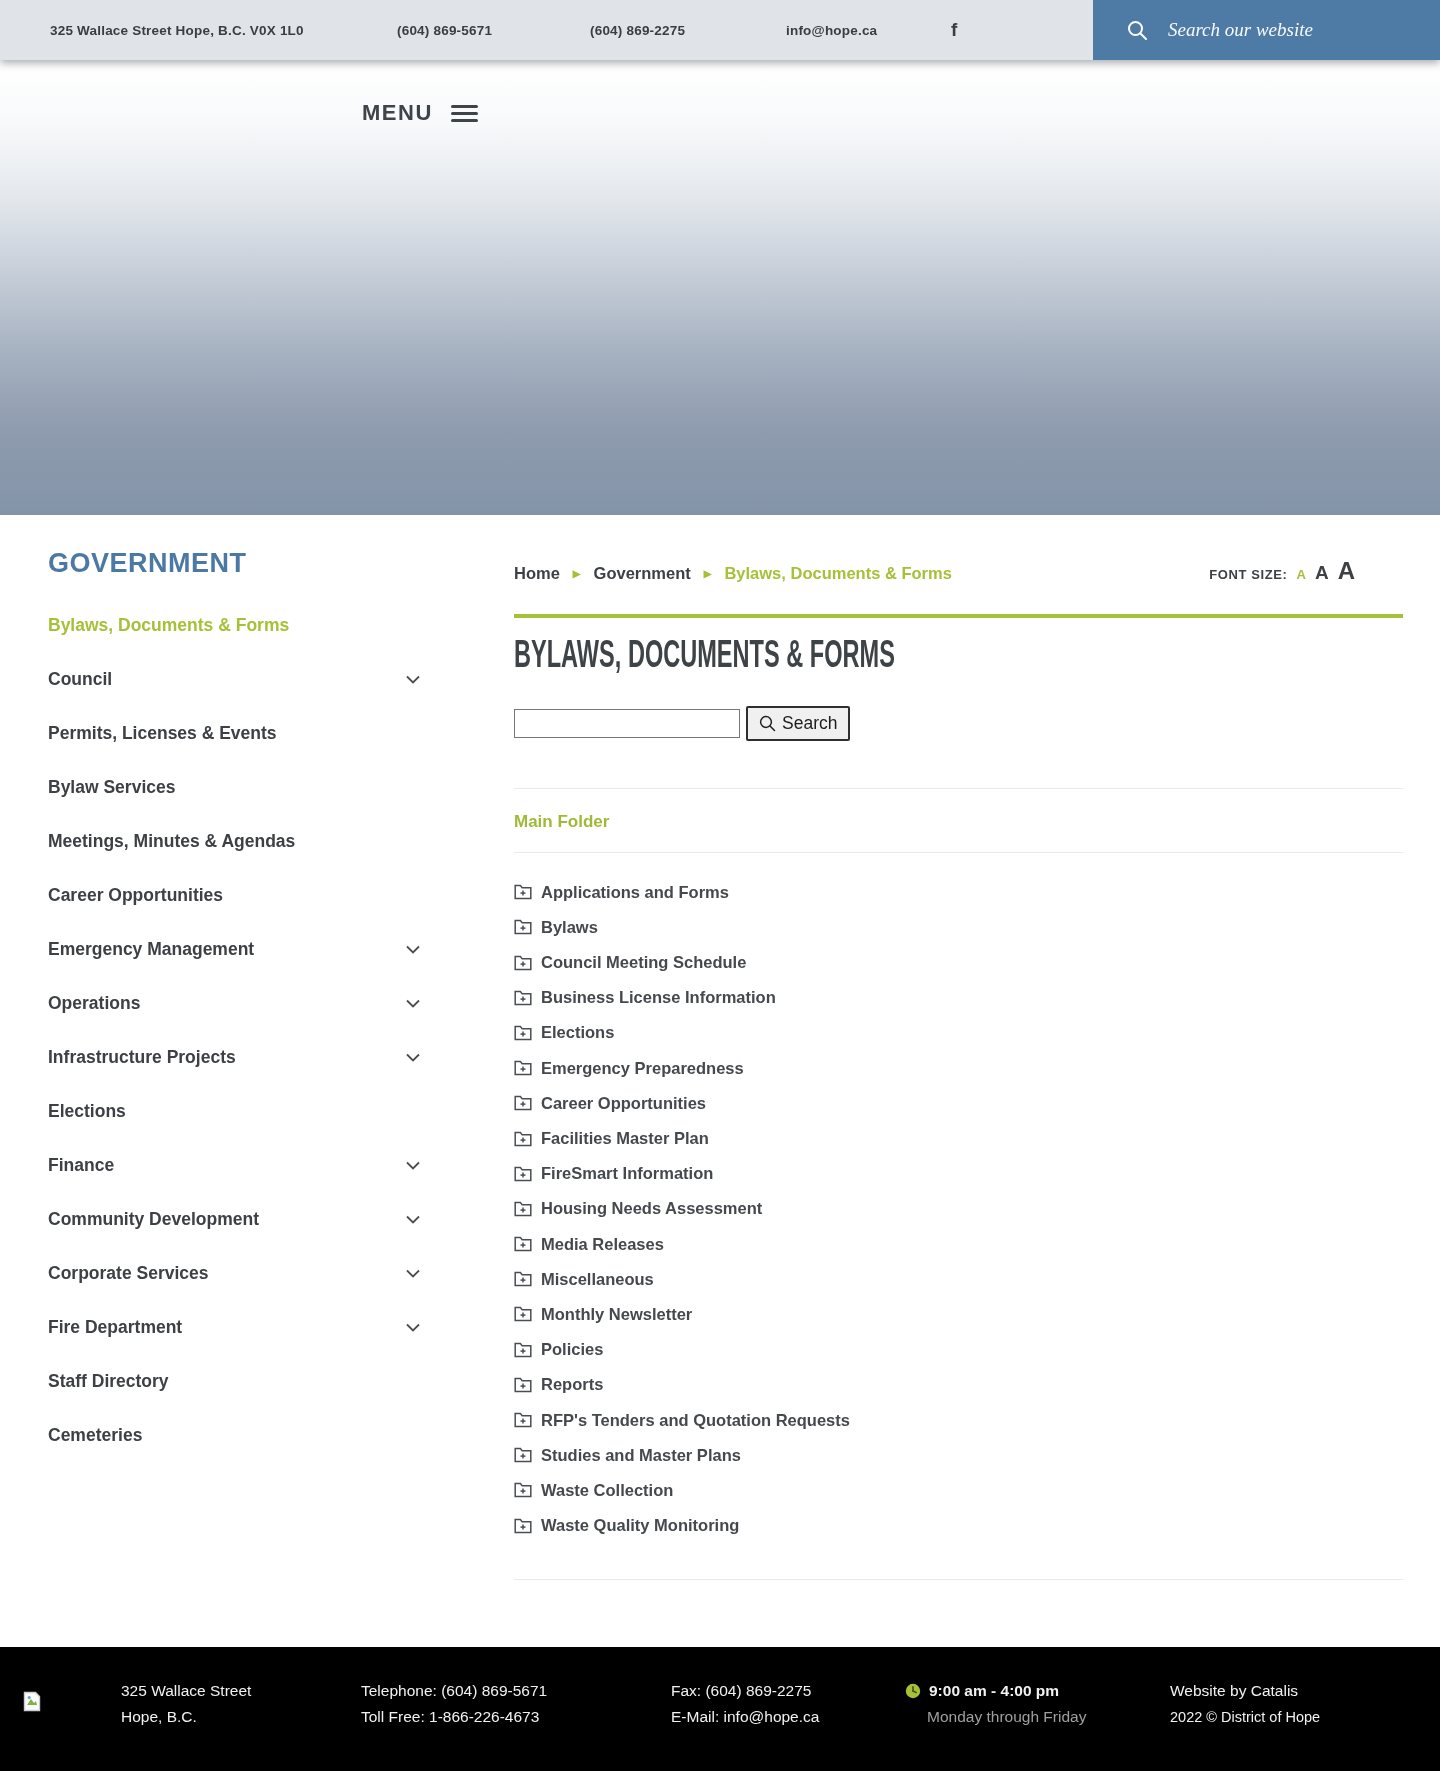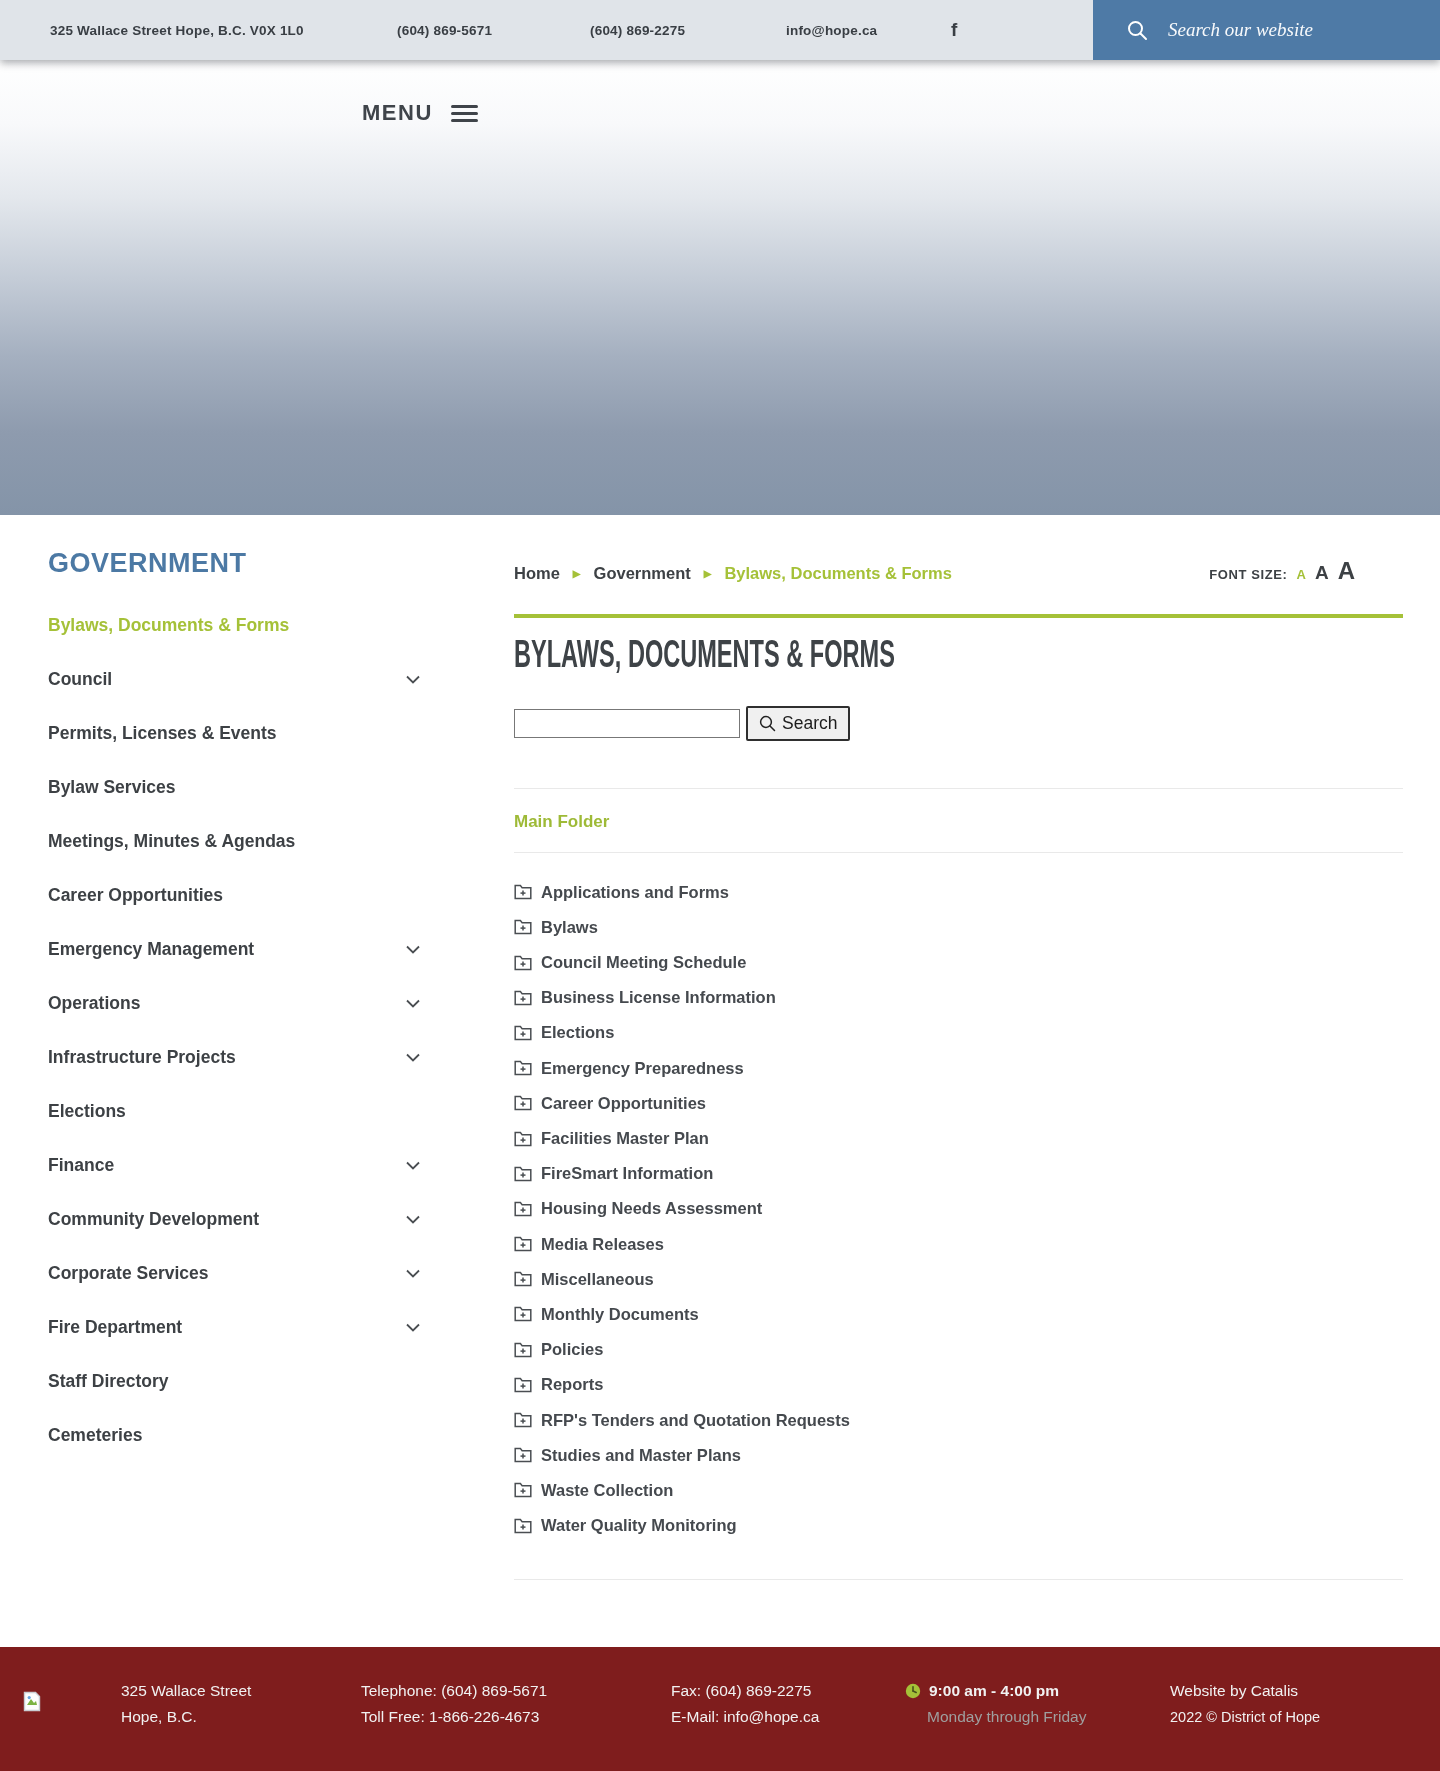--- a/index.html
+++ b/index.html
@@ -107,21 +107,21 @@
   .main-folder { display:inline-block; margin-top:23px; font-size:17px; font-weight:700; color:#9eba37; cursor:pointer; }
   .hr-2 { margin-top:20px; }
   .hr-3 { margin-top:36px; }
 
   .folder-list { margin-top:22px; list-style:none; }
   .folder-row { height:35.2px; display:flex; align-items:center; cursor:pointer; }
   .folder-ic { display:flex; align-items:center; }
   .folder-label { margin-left:9px; font-size:16.5px; font-weight:700; color:#45494e; }
 
   
-  .footer { position:absolute; top:1647px; left:0; width:1440px; height:124px; background:#7f1d1d; }
+  .footer { position:absolute; top:1647px; left:0; width:1440px; height:124px; background:#000000; }
   .f-block { position:absolute; top:31px; line-height:26px; font-size:15.5px; color:#f1f1f1; white-space:nowrap; }
   .f-logo { position:absolute; left:23px; top:44px; }
   .f-addr   { left:121px; }
   .f-tel    { left:361px; }
   .f-fax    { left:671px; }
   .f-hours  { left:905px; }
   .f-credit { left:1170px; }
   .f-hours .line1 { display:flex; align-items:center; gap:8px; font-weight:700; }
   .f-hours .line2 { color:#9f9f9f; margin-left:22px; }
   .f-credit .line2 { font-size:14.5px; }
@@ -481,21 +481,21 @@
         </li>
 
         <li class="folder-row">
           <span class="folder-ic">
             <svg width="18" height="16" viewBox="0 0 18 16">
               <path d="M1.2 14.6 V1.6 h5.2 l1.7 2.1 h8.7 v10.9 z" fill="none" stroke="#4a4e52" stroke-width="1.5"></path>
               <line x1="9" y1="6.6" x2="9" y2="11.6" stroke="#4a4e52" stroke-width="1.5"></line>
               <line x1="6.5" y1="9.1" x2="11.5" y2="9.1" stroke="#4a4e52" stroke-width="1.5"></line>
             </svg>
           </span>
-          <span class="folder-label">Monthly Documents</span>
+          <span class="folder-label">Monthly Newsletter</span>
         </li>
 
         <li class="folder-row">
           <span class="folder-ic">
             <svg width="18" height="16" viewBox="0 0 18 16">
               <path d="M1.2 14.6 V1.6 h5.2 l1.7 2.1 h8.7 v10.9 z" fill="none" stroke="#4a4e52" stroke-width="1.5"></path>
               <line x1="9" y1="6.6" x2="9" y2="11.6" stroke="#4a4e52" stroke-width="1.5"></line>
               <line x1="6.5" y1="9.1" x2="11.5" y2="9.1" stroke="#4a4e52" stroke-width="1.5"></line>
             </svg>
           </span>
@@ -547,21 +547,21 @@
         </li>
 
         <li class="folder-row">
           <span class="folder-ic">
             <svg width="18" height="16" viewBox="0 0 18 16">
               <path d="M1.2 14.6 V1.6 h5.2 l1.7 2.1 h8.7 v10.9 z" fill="none" stroke="#4a4e52" stroke-width="1.5"></path>
               <line x1="9" y1="6.6" x2="9" y2="11.6" stroke="#4a4e52" stroke-width="1.5"></line>
               <line x1="6.5" y1="9.1" x2="11.5" y2="9.1" stroke="#4a4e52" stroke-width="1.5"></line>
             </svg>
           </span>
-          <span class="folder-label">Water Quality Monitoring</span>
+          <span class="folder-label">Waste Quality Monitoring</span>
         </li>
       </ul>
 
     <hr class="hr hr-3">
 
   </section>
 </main>
 
 <footer class="footer">
   <span class="f-logo">

